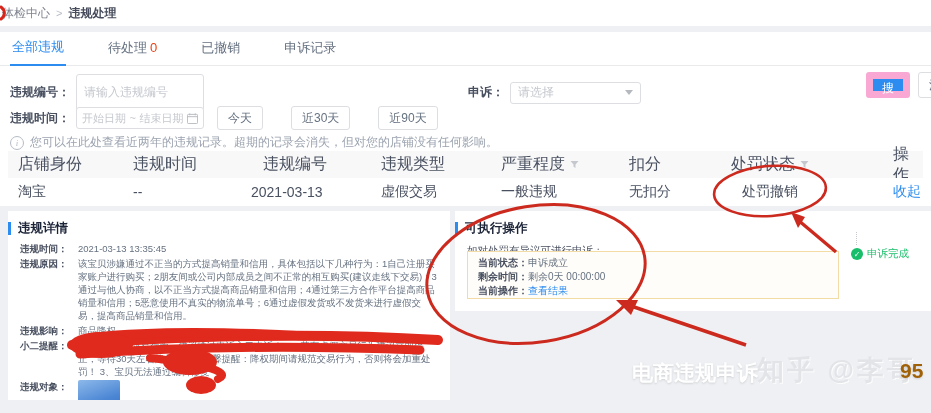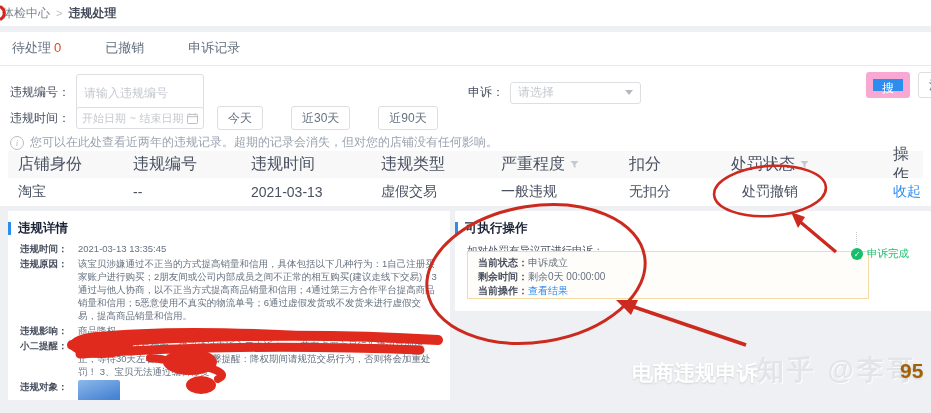--- a/index.html
+++ b/index.html
@@ -17,23 +17,23 @@
   
   .card{position:absolute;top:32px;left:0;width:931px;height:174px;background:#fff;}
   .tabs{position:absolute;top:0;left:0;right:0;height:33px;border-bottom:1px solid #e9eaec;
     display:flex;align-items:flex-end;padding-left:10px;font-size:13px;}
   .tab{margin-right:40px;padding:0 2px 8px;color:#657180;cursor:pointer;}
   .tab.active{color:#2d8cf0;border-bottom:2px solid #2d8cf0;margin-bottom:-1px;}
   .tab .badge{color:#ed3f14;margin-left:3px;}
   .frow{position:absolute;left:0;display:flex;align-items:center;font-size:12px;}
   .frow1{top:42px;width:931px;}
   .frow2{top:74px;}
-  .flabel{color:#495060;margin-left:10px;margin-right:6px;white-space:nowrap;}
+  .flabel{color:#495060;margin-left:10px;margin-right:6px;white-space:nowrap;font-weight:bold;}
   .tinput{width:128px;height:37px;border:1px solid #dcdee2;border-radius:3px;padding:0 7px;
-    font-size:12px;color:#495060;box-sizing:border-box;outline:none;font-family:Liberation Sans, sans-serif;}
+    font-size:12px;color:#495060;box-sizing:border-box;outline:none;font-family:Liberation Serif, serif;}
   .tinput::placeholder{color:#c5c8ce;}
   .selectbox{width:131px;height:22px;border:1px solid #dcdee2;border-radius:3px;display:flex;
     align-items:center;justify-content:space-between;padding:0 7px;box-sizing:border-box;color:#c5c8ce;background:#fff;cursor:pointer;}
   .caret{width:0;height:0;border-left:4px solid transparent;border-right:4px solid transparent;border-top:5px solid #b5b8bf;}
   .daterange{width:128px;height:22px;border:1px solid #dcdee2;border-radius:3px;display:flex;align-items:center;
     justify-content:space-between;padding:0 5px;box-sizing:border-box;color:#c5c8ce;font-size:11px;background:#fff;}
   .qbtn{height:24px;padding:0 10px;border:1px solid #dcdee2;border-radius:3px;background:#fff;color:#657180;
     font-size:12px;margin-left:28px;cursor:pointer;font-family:inherit;}
   .qbtn:first-of-type{margin-left:13px;}
   .btn-search{position:absolute;left:866px;top:-2px;width:44px;height:26px;background:#2d8cf0;border:7px solid #f9a8d4;
@@ -61,21 +61,21 @@
   .ptitle{display:flex;align-items:center;font-size:12.5px;font-weight:bold;color:#1c2438;
     padding:9px 12px 5px;}
   .pbar{width:3px;height:13px;background:#2d8cf0;margin-right:7px;margin-left:-12px;}
   .drow{display:flex;padding:0 12px;margin-bottom:2px;line-height:13px;}
   .dlabel{font-weight:bold;color:#495060;white-space:nowrap;width:58px;flex:none;}
   .dval{color:#657180;flex:1;}
   .thumb{width:42px;height:44px;border-radius:2px;flex:none;
     background:linear-gradient(160deg,#8db9ea 0%,#4b86d4 50%,#2d62ad 100%);
     box-shadow:inset 0 -10px 0 #1f4f94;}
   .hint{padding:2px 12px 0;color:#495060;font-size:10.5px;}
-  .appeal-box{position:absolute;left:12px;top:40px;width:402px;height:48px;border:1px solid #f3dba6;
+  .appeal-box{position:absolute;left:12px;top:40px;width:372px;height:48px;border:1px solid #f3dba6;
     padding:4px 10px;box-sizing:border-box;line-height:14px;font-size:10px;color:#657180;background:#fffdf9;}
   .appeal-box b{color:#495060;}
   .step{position:absolute;left:396px;top:36px;display:flex;align-items:center;}
   .step-dots{position:absolute;left:5px;top:-15px;height:13px;border-left:1px dotted #c5c8ce;}
   .step-circle{width:12px;height:12px;border-radius:50%;background:#19be6b;color:#fff;font-size:8px;
     display:flex;align-items:center;justify-content:center;flex:none;}
   .step-label{color:#19be6b;font-size:10.5px;margin-left:4px;white-space:nowrap;}
   
   .watermark{position:absolute;top:352px;left:632px;width:300px;height:42px;pointer-events:none;}
   .wm-gray{position:absolute;left:125px;top:0;font-size:27px;font-weight:bold;color:#e2e4e8;
@@ -92,20 +92,23 @@
 
 <div class="breadcrumb">
   <span>体检中心</span>
   <span class="sep">&gt;</span>
   <span class="current">违规处理</span>
 </div>
 
 <div class="card">
 
   <div class="tabs">
+    <div class="tab active">
+      <span>全部违规</span>
+    </div>
     <div class="tab">
       <span>待处理</span><span class="badge">0</span>
     </div>
     <div class="tab">
       <span>已撤销</span>
     </div>
     <div class="tab">
       <span>申诉记录</span>
     </div>
   </div>
@@ -140,22 +143,22 @@
     <button class="qbtn">近90天</button>
   </div>
 
   <div class="inforow">
     <span class="info-i">i</span>
     <span>您可以在此处查看近两年的违规记录。超期的记录会消失，但对您的店铺没有任何影响。</span>
   </div>
 
   <div class="thead">
     <div class="c c1">店铺身份</div>
+    <div class="c c3">违规时间</div>
     <div class="c c2">违规编号</div>
-    <div class="c c3">违规时间</div>
     <div class="c c4">违规类型</div>
     <div class="c c5">
       <span>严重程度</span>
       <svg class="funnel" width="9" height="9" viewBox="0 0 10 10">
         <path d="M0.5 1 h9 l-3.4 4 v3.8 l-2.2 -1.4 v-2.4 z" fill="#c5c8ce"></path>
       </svg>
     </div>
     <div class="c c6">扣分</div>
     <div class="c c7">
       <span>处罚状态</span>

